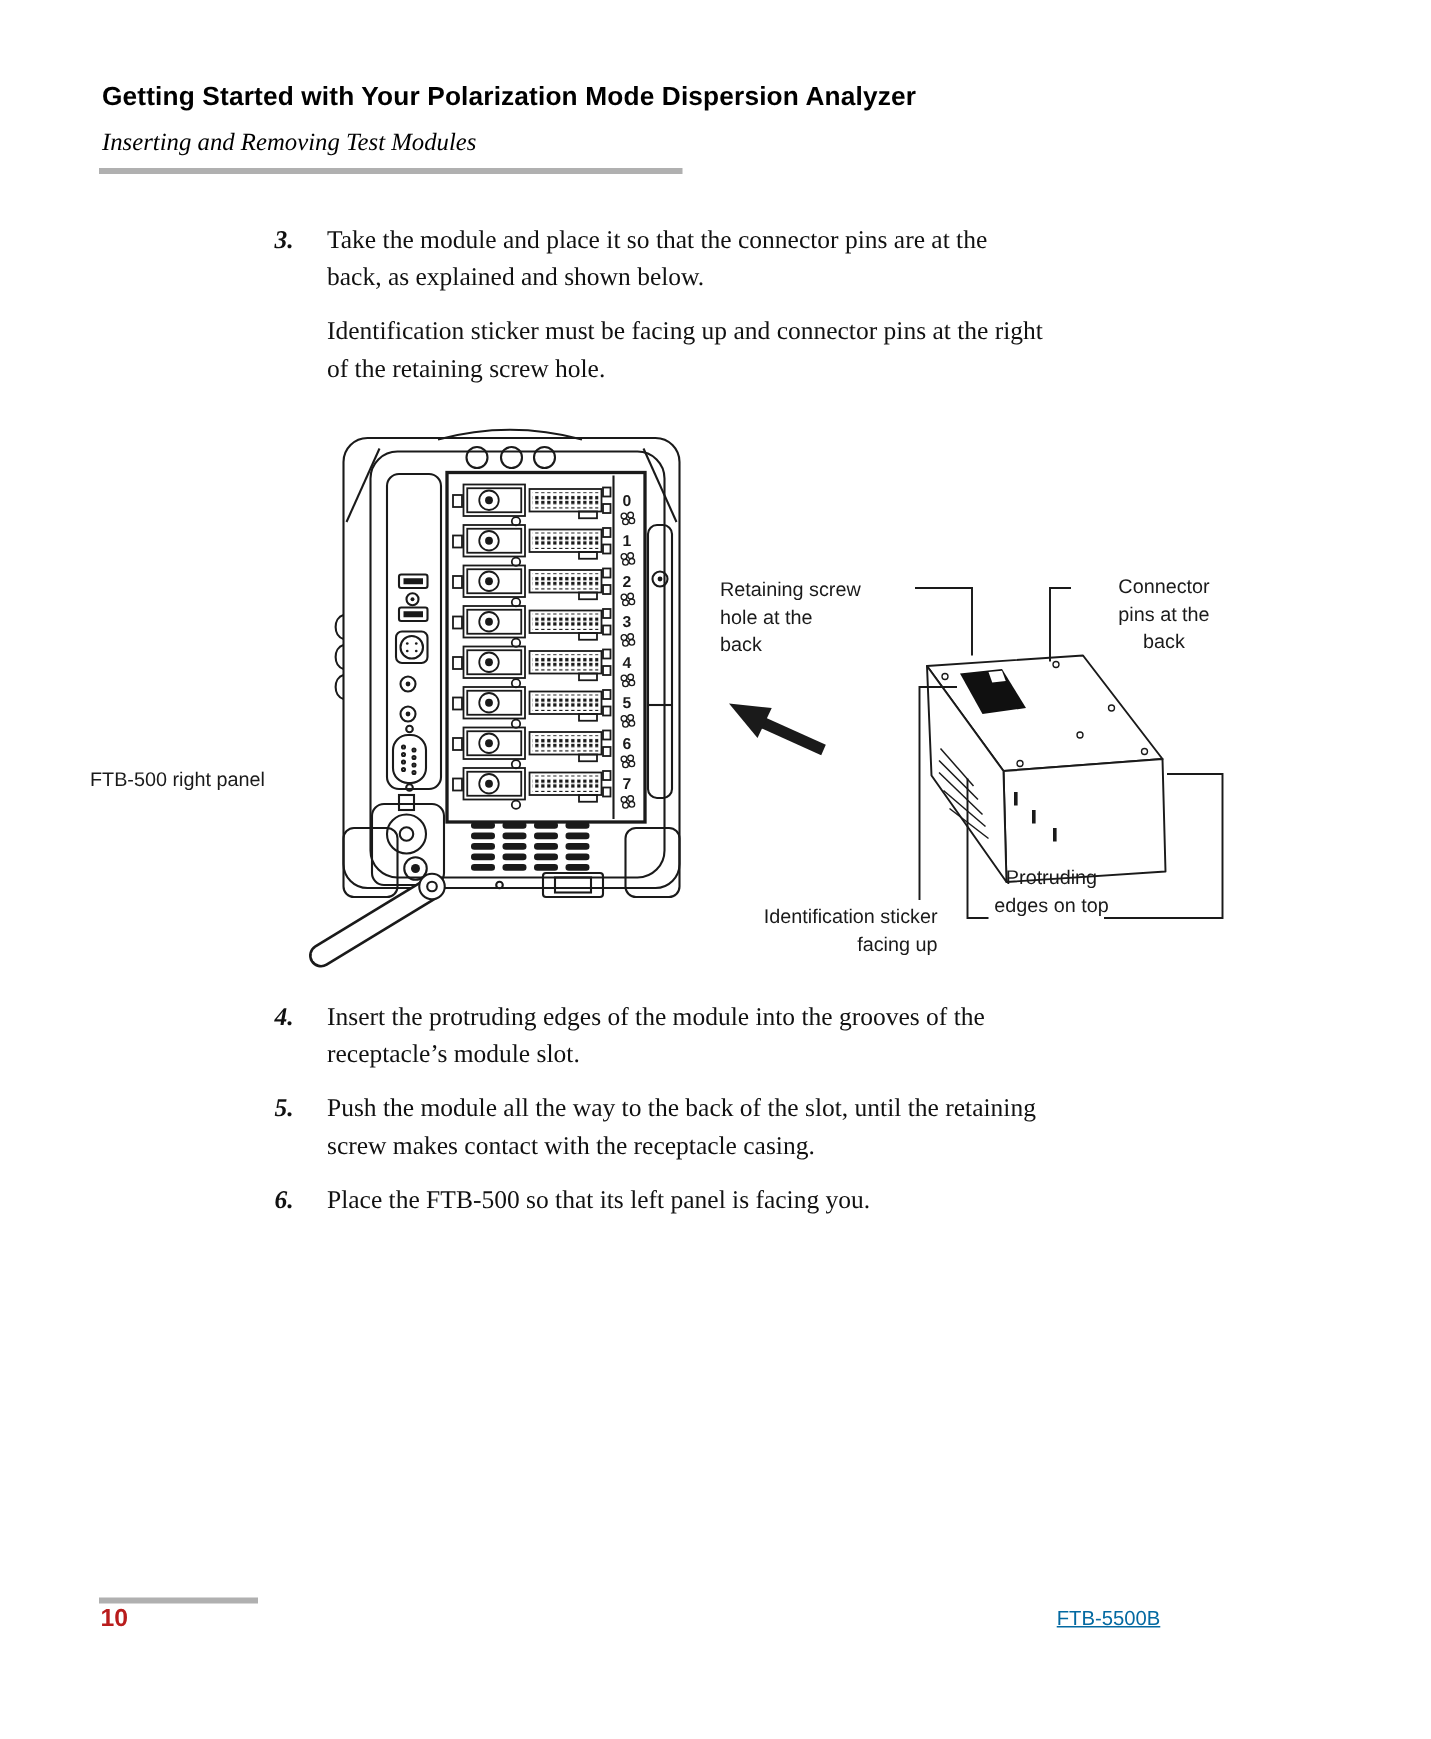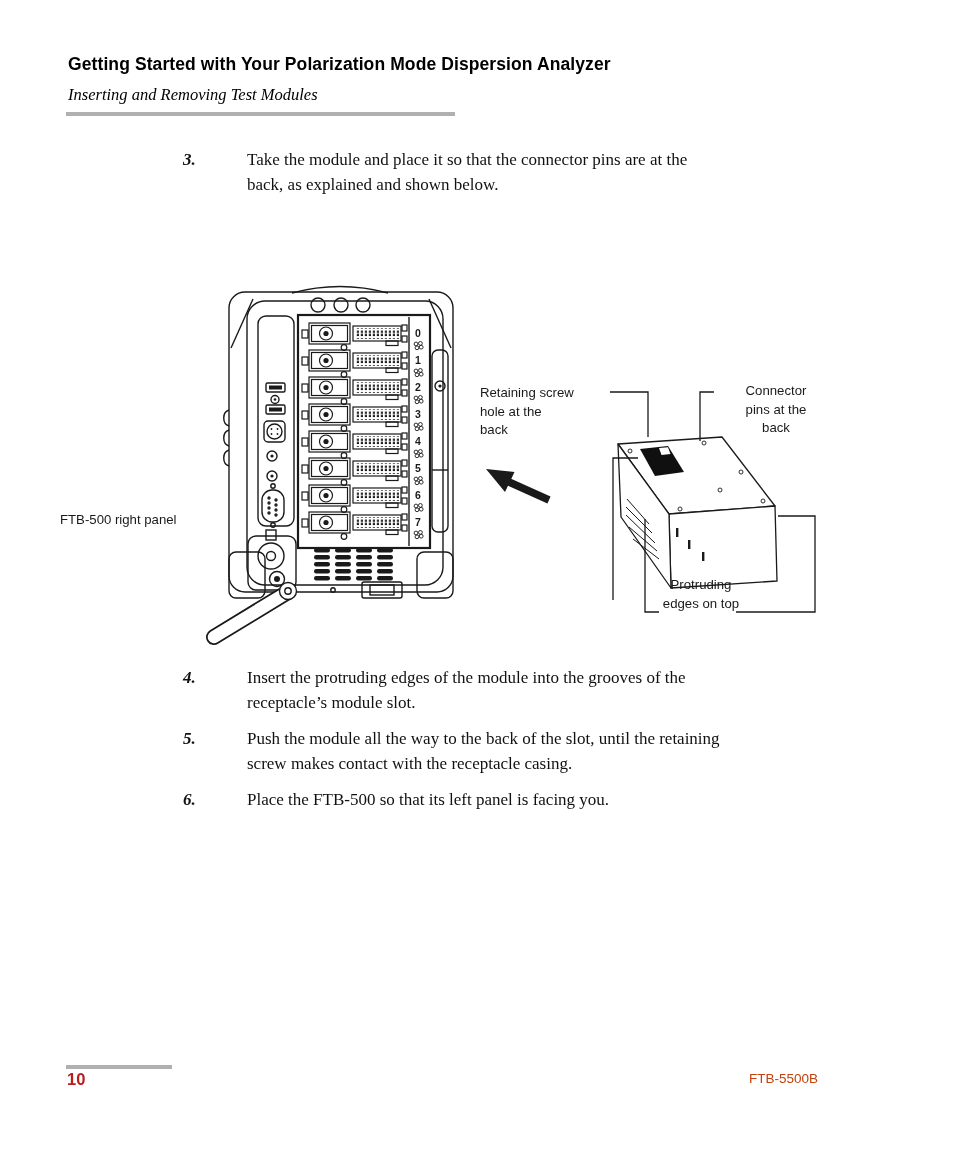--- a/index.html
+++ b/index.html
@@ -11,54 +11,56 @@
              font-family:"Liberation Sans",sans-serif;font-weight:bold;
              font-size:17.5px;letter-spacing:.1px;color:#000;}
   .doc-subtitle{position:absolute;left:68px;top:85px;width:500px;
                 font-family:Liberation Serif, serif;font-style:italic;
                 font-size:16.5px;color:#000;}
   .header-rule{position:absolute;left:66px;top:112px;width:389px;height:4px;background:#b0b0b0;}
 
   
   .step{position:absolute;left:183px;width:650px;display:flex;}
   .step-num{flex:0 0 35px;font-weight:bold;font-style:italic;font-size:17px;line-height:25px;}
-  .step-text{flex:1;font-size:17px;line-height:25px;white-space:pre-line;margin-left:29px;}
+  .step-text{flex:1;font-size:17px;line-height:25px;white-space:pre-line;}
   .step-note{position:absolute;left:218px;width:630px;font-size:17px;line-height:25px;white-space:pre-line;}
 
   
   .fig-art{position:absolute;left:0;top:278px;width:954px;height:378px;}
   .fig-label{position:absolute;font-family:"Liberation Sans",sans-serif;
              font-size:13.2px;line-height:18.5px;color:#1a1a1a;white-space:pre-line;}
   .lbl-panel{left:60px;top:511px;width:158px;text-align:left;}
   .lbl-retaining{left:480px;top:384px;width:130px;}
   .lbl-connector{left:716px;top:382px;width:120px;text-align:center;}
   .lbl-identification{left:465px;top:602px;width:160px;text-align:right;}
   .lbl-protruding{left:648px;top:576px;width:106px;text-align:center;}
 
   
   .footer-rule{position:absolute;left:66px;top:1065px;width:106px;height:4px;background:#b0b0b0;}
   .page-num{position:absolute;left:67px;top:1070px;font-family:"Liberation Sans",sans-serif;
             font-weight:bold;font-size:16.5px;color:#b91c1c;}
-  .doc-code{position:absolute;left:660px;top:1071px;width:158px;text-align:right;
-            font-family:"Liberation Sans",sans-serif;font-size:13.5px;color:#c2410c;}
+  .doc-code{position:absolute;left:660px;top:1071px;width:158px;text-align:center;
+            font-family:"Liberation Sans",sans-serif;font-size:13.5px;color:#0369a1;text-decoration:underline;}
 </style>
 </head>
 <body>
 
 <div id="page">
 
   <div class="doc-title">Getting Started with Your Polarization Mode Dispersion Analyzer</div>
   <div class="doc-subtitle">Inserting and Removing Test Modules</div>
   <div class="header-rule"></div>
 
   <div class="step" style="top:147px">
     <div class="step-num">3.</div>
     <div class="step-text">Take the module and place it so that the connector pins are at the
 back, as explained and shown below.</div>
   </div>
+  <div class="step-note" style="top:208px">Identification sticker must be facing up and connector pins at the right
+of the retaining screw hole.</div>
 
   <svg class="fig-art" viewBox="0 278 954 378">
     <defs>
       <pattern id="pins" width="4" height="7.5" patternUnits="userSpaceOnUse">
         <rect width="4" height="7.5" fill="#fff"></rect>
         <rect x="0.8" y="1.2" width="2.2" height="2.2" fill="#1a1a1a"></rect>
         <rect x="0.8" y="4.4" width="2.2" height="2.2" fill="#1a1a1a"></rect>
       </pattern>
       <g id="slotrow" stroke="#1a1a1a" fill="none" stroke-width="1.2">
         <rect x="2" y="8" width="6" height="8"></rect>
@@ -242,20 +244,22 @@
     </g>
   </svg>
 
   <div class="fig-label lbl-panel">FTB-500 right panel</div>
   <div class="fig-label lbl-retaining">Retaining screw
 hole at the
 back</div>
   <div class="fig-label lbl-connector">Connector
 pins at the
 back</div>
+  <div class="fig-label lbl-identification">Identification sticker
+facing up</div>
   <div class="fig-label lbl-protruding">Protruding
 edges on top</div>
 
   <div class="step" style="top:665px">
     <div class="step-num">4.</div>
     <div class="step-text">Insert the protruding edges of the module into the grooves of the
 receptacle’s module slot.</div>
   </div>
   <div class="step" style="top:726px">
     <div class="step-num">5.</div>

